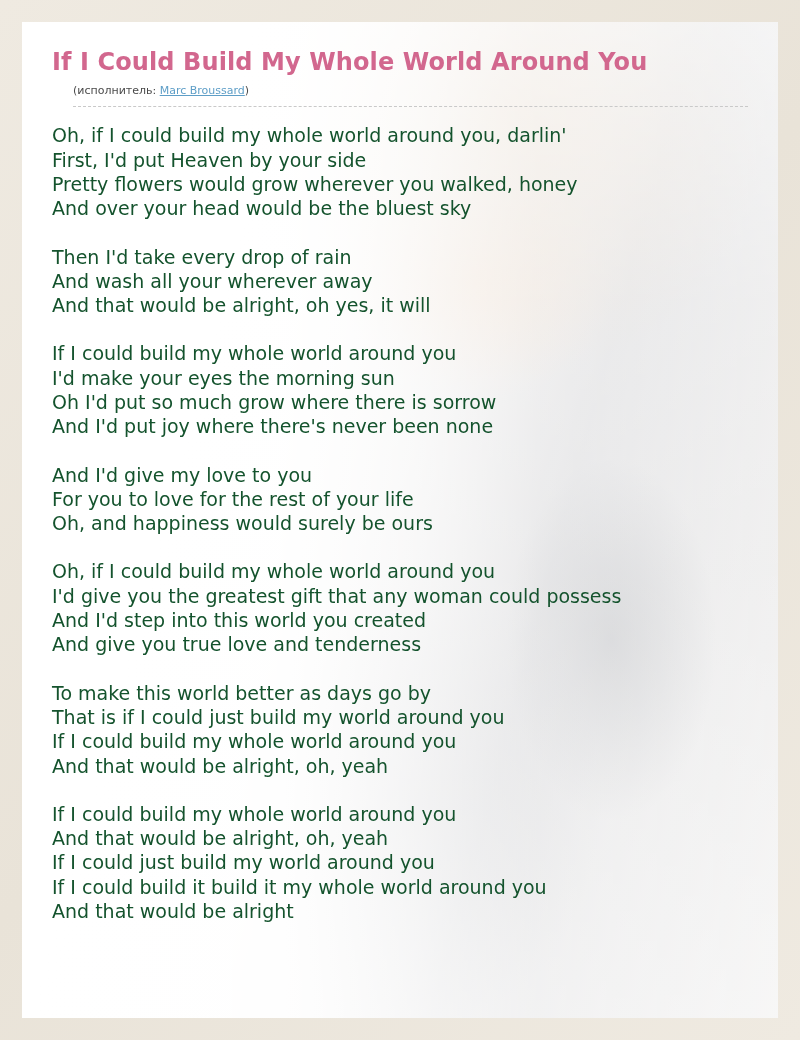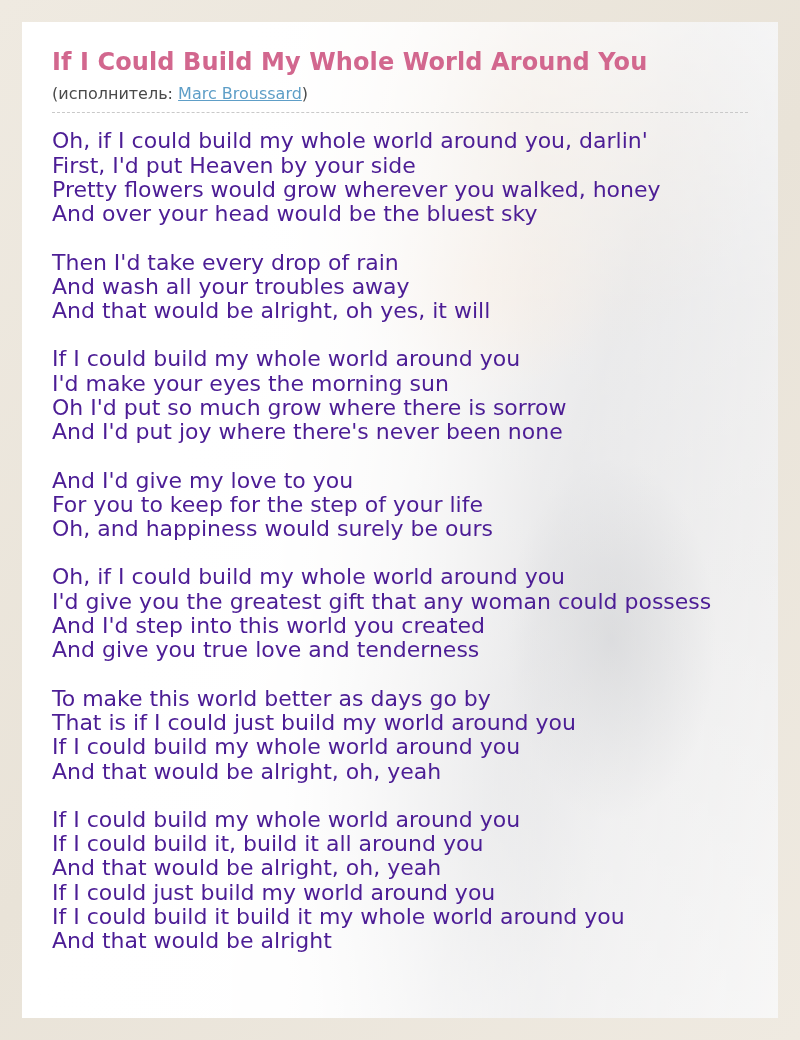--- a/index.html
+++ b/index.html
@@ -71,36 +71,37 @@
   .song-title {
     color: #d2678e;
     font-size: 24px;
     font-weight: bold;
     line-height: 1.18;
     margin: 0 0 8px 0;
     letter-spacing: 0.1px;
   }
 
   .performer-line {
-    font-size: 16px;
+    font-size: 11px;
     color: #4a4a4a;
     padding-bottom: 9px;
     border-bottom: 1px dashed #c9c9c9;
     margin-bottom: 16px;
+    margin-left: 21px;
   }
   .performer-link {
     color: #5e9ec7;
     text-decoration: underline;
     cursor: pointer;
   }
 
   .lyrics {
-    font-size: 22px;
+    font-size: 19px;
     line-height: 24.3px;
-    color: #4c1d95;
+    color: #14532d;
   }
   .stanza {
     margin: 0 0 24px 0;
   }
   .stanza:last-child { margin-bottom: 0; }
   .line { white-space: pre; }
 </style>
 </head>
 <body>
 
@@ -123,54 +124,53 @@
 
         <div class="stanza">
           <div class="line">Oh, if I could build my whole world around you, darlin'</div>
           <div class="line">First, I'd put Heaven by your side</div>
           <div class="line">Pretty flowers would grow wherever you walked, honey</div>
           <div class="line">And over your head would be the bluest sky</div>
         </div>
 
         <div class="stanza">
           <div class="line">Then I'd take every drop of rain</div>
-          <div class="line">And wash all your troubles away</div>
+          <div class="line">And wash all your wherever away</div>
           <div class="line">And that would be alright, oh yes, it will</div>
         </div>
 
         <div class="stanza">
           <div class="line">If I could build my whole world around you</div>
           <div class="line">I'd make your eyes the morning sun</div>
           <div class="line">Oh I'd put so much grow where there is sorrow</div>
           <div class="line">And I'd put joy where there's never been none</div>
         </div>
 
         <div class="stanza">
           <div class="line">And I'd give my love to you</div>
-          <div class="line">For you to keep for the step of your life</div>
+          <div class="line">For you to love for the rest of your life</div>
           <div class="line">Oh, and happiness would surely be ours</div>
         </div>
 
         <div class="stanza">
           <div class="line">Oh, if I could build my whole world around you</div>
           <div class="line">I'd give you the greatest gift that any woman could possess</div>
           <div class="line">And I'd step into this world you created</div>
           <div class="line">And give you true love and tenderness</div>
         </div>
 
         <div class="stanza">
           <div class="line">To make this world better as days go by</div>
           <div class="line">That is if I could just build my world around you</div>
           <div class="line">If I could build my whole world around you</div>
           <div class="line">And that would be alright, oh, yeah</div>
         </div>
 
         <div class="stanza">
           <div class="line">If I could build my whole world around you</div>
-          <div class="line">If I could build it, build it all around you</div>
           <div class="line">And that would be alright, oh, yeah</div>
           <div class="line">If I could just build my world around you</div>
           <div class="line">If I could build it build it my whole world around you</div>
           <div class="line">And that would be alright</div>
         </div>
 
       </div>
     </div>
   </div>
 </div>

